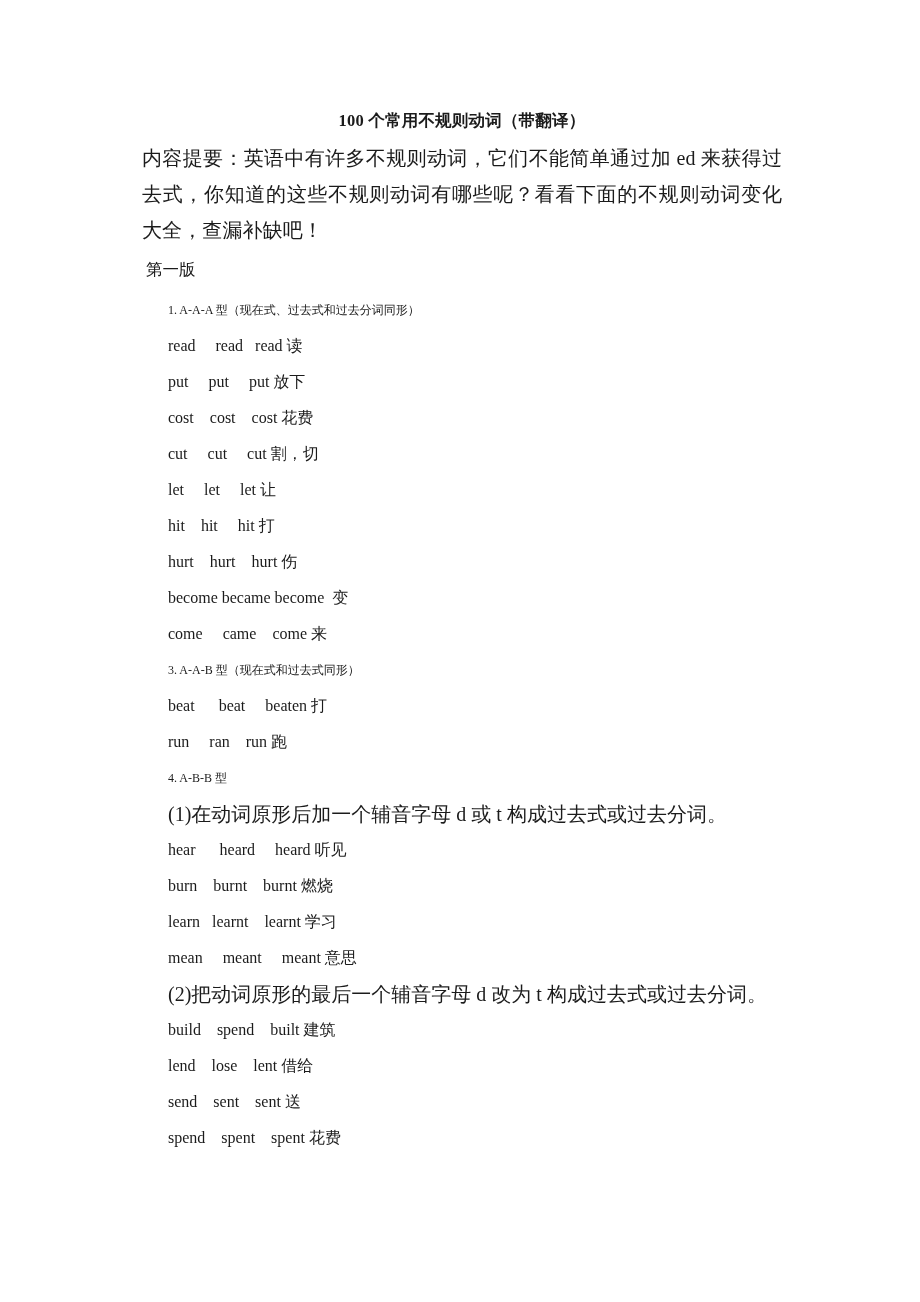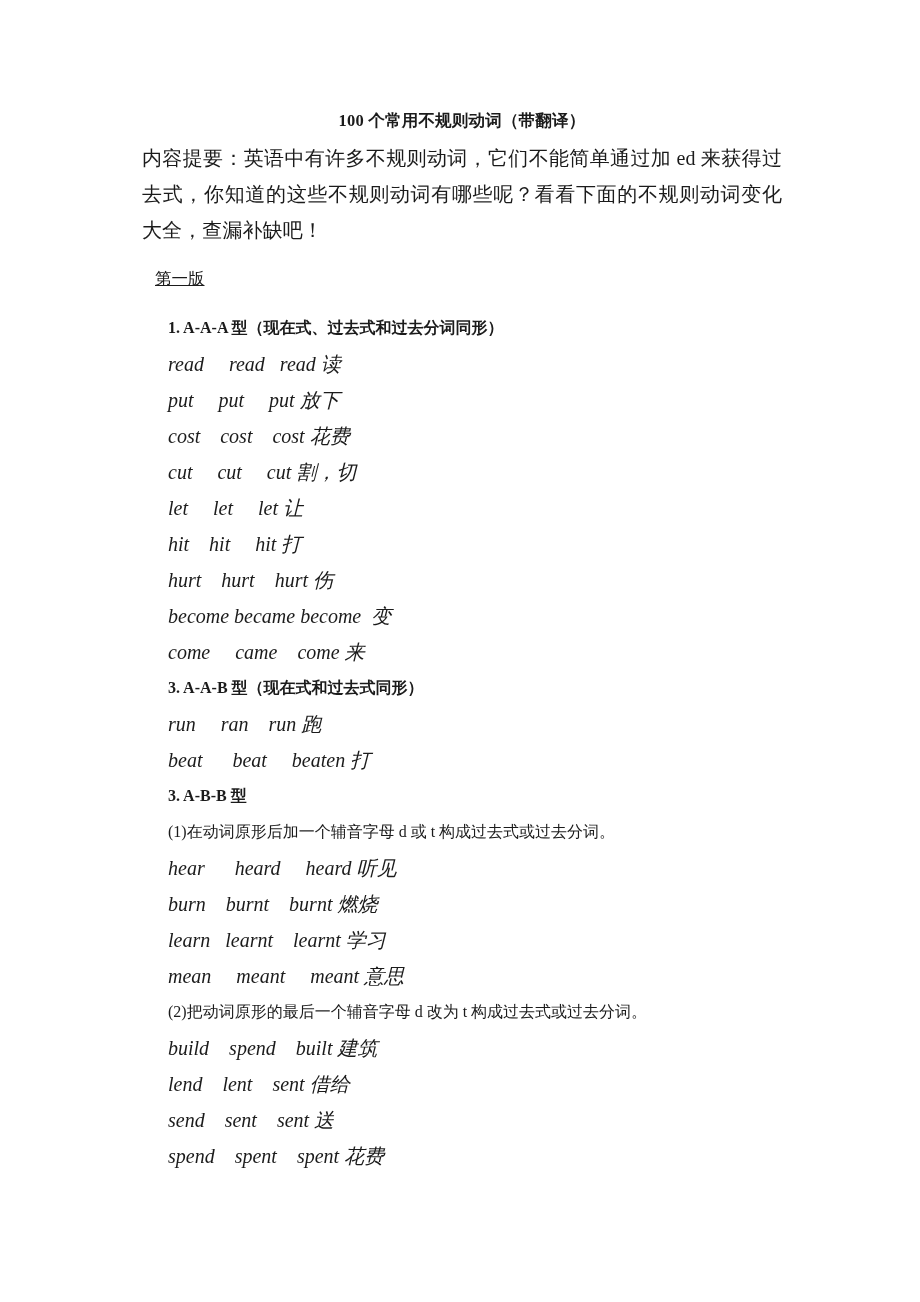--- a/index.html
+++ b/index.html
@@ -40,46 +40,43 @@
     font-size: 20px;
     line-height: 36px;
     margin: 0;
     text-align: justify;
     text-justify: inter-character;
     letter-spacing: 0.1px;
   }
   .edition {
     font-size: 16.5px;
     line-height: 36px;
-    margin: 13px;
+    margin: 4px;
     white-space: pre;
-    text-decoration: underline;
   }
   .section-head {
-    font-size: 16px;
+    font-size: 12px;
     line-height: 36px;
     margin: 0;
     padding-left: 26px;
     white-space: pre;
-    font-weight: bold;
   }
   .note-line {
-    font-size: 16px;
+    font-size: 20px;
     line-height: 36px;
     margin: 0;
     padding-left: 26px;
     white-space: pre;
   }
   .verb-row {
-    font-size: 20px;
+    font-size: 16px;
     line-height: 36px;
     margin: 0;
     padding-left: 26px;
     white-space: pre;
-    font-style: italic;
   }
   .block { margin: 0; padding: 0; }
 </style>
 </head>
 <body>
 
 <div class="page">
   <div class="content">
 
     <h1 class="doc-title">100 个常用不规则动词（带翻译）</h1>
@@ -99,35 +96,35 @@
       <p class="verb-row">hurt    hurt    hurt 伤</p>
     </div>
 
     <div class="block">
       <p class="verb-row">become became become  变</p>
       <p class="verb-row">come     came    come 来</p>
     </div>
 
     <div class="block">
       <p class="section-head">3. A-A-B 型（现在式和过去式同形）</p>
+      <p class="verb-row">beat      beat     beaten 打</p>
       <p class="verb-row">run     ran    run 跑</p>
-      <p class="verb-row">beat      beat     beaten 打</p>
     </div>
 
     <div class="block">
-      <p class="section-head">3. A-B-B 型</p>
+      <p class="section-head">4. A-B-B 型</p>
       <p class="note-line">(1)在动词原形后加一个辅音字母 d 或 t 构成过去式或过去分词。</p>
       <p class="verb-row">hear      heard     heard 听见</p>
       <p class="verb-row">burn    burnt    burnt 燃烧</p>
       <p class="verb-row">learn   learnt    learnt 学习</p>
       <p class="verb-row">mean     meant     meant 意思</p>
     </div>
 
     <div class="block">
       <p class="note-line">(2)把动词原形的最后一个辅音字母 d 改为 t 构成过去式或过去分词。</p>
       <p class="verb-row">build    spend    built 建筑</p>
-      <p class="verb-row">lend    lent    sent 借给</p>
+      <p class="verb-row">lend    lose    lent 借给</p>
       <p class="verb-row">send    sent    sent 送</p>
       <p class="verb-row">spend    spent    spent 花费</p>
     </div>
 
   </div>
 </div>
 
 </body></html>

